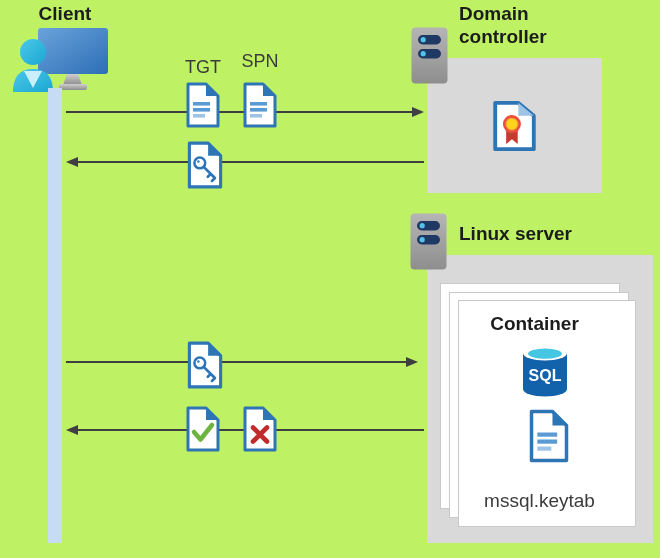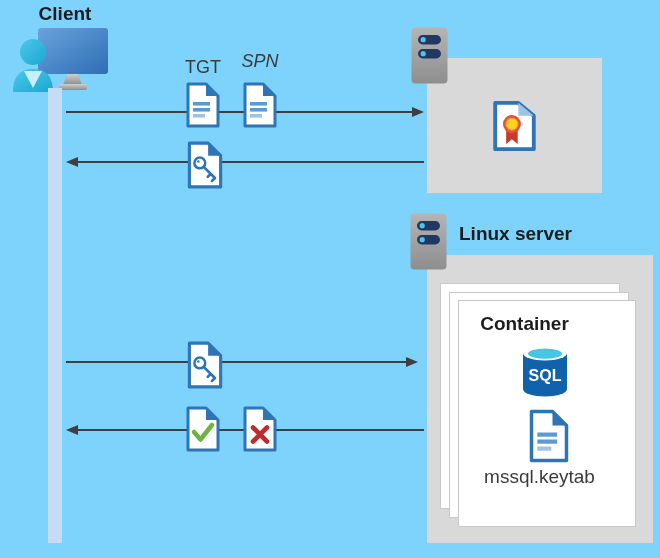--- a/index.html
+++ b/index.html
@@ -1,17 +1,17 @@
 <!DOCTYPE html>
 <html><head>
 <meta charset="utf-8">
 <style>
   html,body{margin:0;padding:0;background:#fff;}
   .canvas{
-    position:relative;width:660px;height:558px;background:#7dd3fc;overflow:hidden;
+    position:relative;width:660px;height:558px;background:#bef264;overflow:hidden;
     font-family:"Liberation Sans", sans-serif;color:#1f1f1f;
   }
   .abs{position:absolute;}
   .title{font-weight:bold;font-size:19px;line-height:23px;color:#1c1c1c;}
   .label{font-size:18px;color:#3b3b3b;}
   .center{text-align:center;}
   
   .graybox{background:#d9d9d9;}
   
   .card{background:#ffffff;border:1px solid #c9c9c9;}
@@ -67,21 +67,21 @@
   <div class="abs arrow" style="left:66px;top:356px;width:352px;">
     <span class="line"></span>
       <span class="head-r"></span>
   </div>
   <div class="abs arrow" style="left:66px;top:424px;width:358px;">
     <span class="head-l"></span>
       <span class="line"></span>
   </div>
 
   <div class="abs label center" style="left:178px;top:51px;width:50px;margin-top:6px;">TGT</div>
-  <div class="abs label center" style="left:235px;top:51px;width:50px;font-style:italic;">SPN</div>
+  <div class="abs label center" style="left:235px;top:51px;width:50px;">SPN</div>
 
   <svg class="abs" style="left:185px;top:81px;" width="36" height="48" viewBox="0 0 36 48">
     <path d="M3 3 h18 l12 12 v30 h-30 z" fill="#fff" stroke="#2e75b6" stroke-width="3" stroke-linejoin="round"></path>
     <path d="M21 3 v12 h12 z" fill="#2e75b6"></path>
     <rect x="8" y="21" width="17" height="3.6" fill="#5b9bd5"></rect>
     <rect x="8" y="27" width="17" height="3.6" fill="#5b9bd5"></rect>
     <rect x="8" y="33" width="12" height="3.6" fill="#9dc3e6"></rect>
   </svg>
   <svg class="abs" style="left:242px;top:81px;" width="36" height="48" viewBox="0 0 36 48">
     <path d="M3 3 h18 l12 12 v30 h-30 z" fill="#fff" stroke="#2e75b6" stroke-width="3" stroke-linejoin="round"></path>
@@ -126,20 +126,21 @@
       <stop offset="0" stop-color="#b5b5b5"></stop>
           <stop offset="1" stop-color="#8e8e8e"></stop>
     </linearGradient>
       </defs>
     <rect x="0.5" y="0.5" width="36" height="56" rx="4" fill="url(#gSrv1)"></rect>
     <rect x="7" y="8" width="23" height="9.5" rx="4.7" fill="#1f3864"></rect>
     <circle cx="12.2" cy="12.7" r="2.6" fill="#4fc3e8"></circle>
     <rect x="7" y="22" width="23" height="9.5" rx="4.7" fill="#1f3864"></rect>
     <circle cx="12.2" cy="26.7" r="2.6" fill="#4fc3e8"></circle>
   </svg>
+  <div class="abs title" style="left:459px;top:2px;width:120px;">Domain controller</div>
 
   <svg class="abs" style="left:491px;top:99px;" width="47" height="54" viewBox="0 0 36 42">
     <path d="M3 3 h18 l12 10 v26 h-30 z" fill="#fff" stroke="#2e75b6" stroke-width="3" stroke-linejoin="round"></path>
     <path d="M21 3 v10 h12 z" fill="#9dc3e6"></path>
     <path d="M11.5 23 v12 l4.5 -3.6 l4.5 3.6 v-12 z" fill="#c63b2f"></path>
     <circle cx="16" cy="19.5" r="7" fill="#e8503c"></circle>
     <circle cx="16" cy="19.5" r="4.6" fill="#ffd21e" stroke="#f2a33c" stroke-width="0.8"></circle>
   </svg>
 
   <div class="abs graybox" style="left:427px;top:255px;width:226px;height:288px;"></div>
@@ -155,33 +156,33 @@
     <circle cx="12.2" cy="12.7" r="2.6" fill="#4fc3e8"></circle>
     <rect x="7" y="22" width="23" height="9.5" rx="4.7" fill="#1f3864"></rect>
     <circle cx="12.2" cy="26.7" r="2.6" fill="#4fc3e8"></circle>
   </svg>
   <div class="abs title" style="left:459px;top:222px;width:170px;">Linux server</div>
 
   <div class="abs card" style="left:440px;top:283px;width:178px;height:224px;"></div>
   <div class="abs card" style="left:449px;top:292px;width:178px;height:224px;"></div>
   <div class="abs card" style="left:458px;top:300px;width:176px;height:225px;"></div>
 
-  <div class="abs title center" style="left:448px;top:312px;width:153px;">Container</div>
+  <div class="abs title center" style="left:458px;top:312px;width:153px;">Container</div>
 
   <svg class="abs" style="left:521px;top:344px;" width="48" height="54" viewBox="0 0 48 54">
     <ellipse cx="24" cy="45" rx="22" ry="7.5" fill="#1262ab"></ellipse>
     <rect x="2" y="9" width="44" height="36" fill="#1262ab"></rect>
     <ellipse cx="24" cy="9" rx="22" ry="7.5" fill="#ffffff"></ellipse>
     <ellipse cx="24" cy="9.6" rx="17" ry="5.2" fill="#45c6e3"></ellipse>
     <text x="24" y="37" text-anchor="middle" font-size="16" font-weight="bold" fill="#ffffff" font-family="Liberation Sans, sans-serif">SQL</text>
   </svg>
 
   <svg class="abs" style="left:525px;top:408px;" width="48" height="56" viewBox="0 0 36 48">
     <path d="M3 3 h18 l12 12 v30 h-30 z" fill="#fff" stroke="#2e75b6" stroke-width="3" stroke-linejoin="round"></path>
     <path d="M21 3 v12 h12 z" fill="#2e75b6"></path>
     <rect x="8" y="21" width="17" height="3.6" fill="#5b9bd5"></rect>
     <rect x="8" y="27" width="17" height="3.6" fill="#5b9bd5"></rect>
     <rect x="8" y="33" width="12" height="3.6" fill="#9dc3e6"></rect>
   </svg>
 
-  <div class="abs center" style="left:458px;top:466px;width:163px;font-size:19px;color:#3b3b3b;">mssql.keytab</div>
+  <div class="abs center" style="left:458px;top:490px;width:163px;font-size:19px;color:#3b3b3b;">mssql.keytab</div>
 
 </div>
 
 </body></html>

